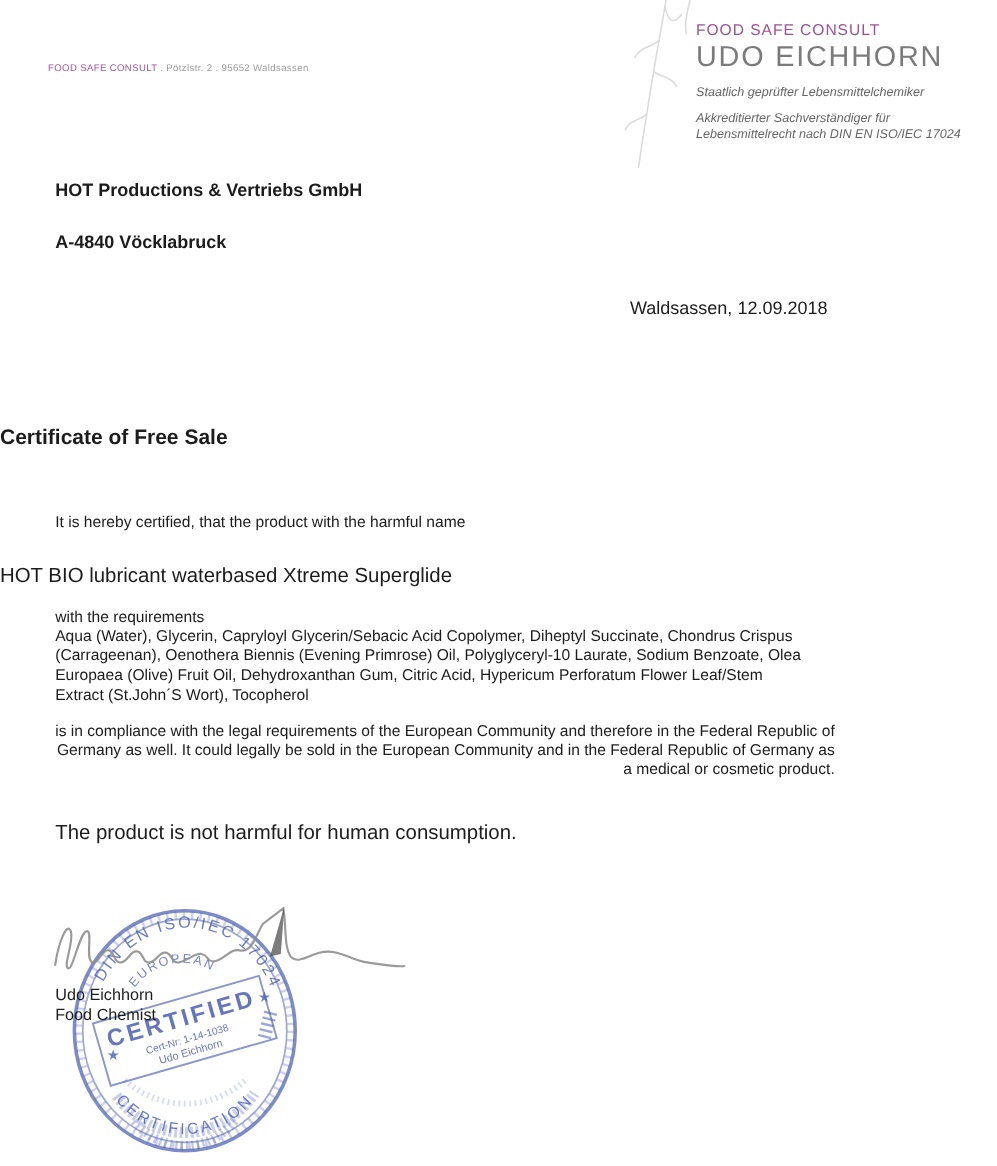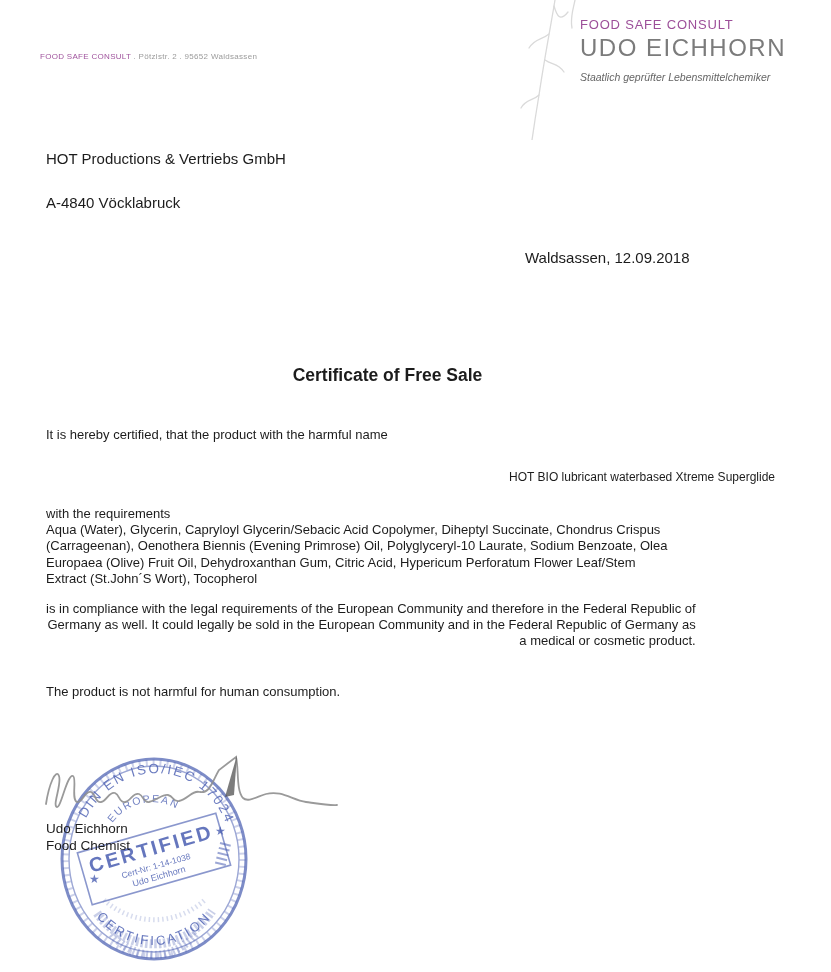--- a/index.html
+++ b/index.html
@@ -22,34 +22,34 @@
 
   
   .letterhead { left: 580px; top: 17px; width: 245px; }
   .lh-brand { font-size: 13px; letter-spacing: 0.8px; color: #9c4f99; line-height: 16px; }
   .lh-name  { font-size: 24px; letter-spacing: 1.5px; color: #7b7b7b; line-height: 27px; margin-top: 1px; }
   .lh-sub   { font-style: italic; font-size: 10.5px; color: #666666; line-height: 13.5px; }
   .lh-sub1  { margin-top: 10px; }
   .lh-sub2  { margin-top: 8px; white-space: pre-line; }
 
   
-  .recipient { left: 46px; top: 148px; font-size: 15px; line-height: 21.5px; }
+  .recipient { left: 46px; top: 148px; font-size: 15px; line-height: 21.5px; font-weight: bold; }
   .recipient .gap { margin-top: 22px; }
 
   .date-line { left: 525px; top: 249px; font-size: 15px; }
 
-  .doc-title { left: 0; top: 354px; width: 775px; text-align: center; font-size: 17.5px; font-weight: 700; margin-top: 11px; }
+  .doc-title { left: 0; top: 354px; width: 775px; text-align: left; font-size: 17.5px; font-weight: 700; }
 
   .intro { left: 46px; top: 427px; font-size: 13px; }
 
-  .product-name { left: 0; top: 470px; width: 775px; text-align: right; font-size: 12px; }
+  .product-name { left: 0; top: 470px; width: 775px; text-align: left; font-size: 17px; }
 
   .ingredients { left: 46px; top: 506px; font-size: 13px; line-height: 16.2px; }
   .compliance  { left: 46px; top: 601px; font-size: 13px; line-height: 16.2px; text-align: right; }
-  .harmless    { left: 46px; top: 684px; font-size: 13px; }
+  .harmless    { left: 46px; top: 684px; font-size: 17px; }
 
   .signer { left: 46px; top: 821px; font-size: 13.5px; line-height: 16.5px; z-index: 5; }
 
   .branch-svg    { left: 505px; top: 0; z-index: 0; }
   .stamp-svg     { left: 52px; top: 748px; z-index: 2; }
   .signature-svg { left: 40px; top: 750px; z-index: 3; }
 
   .stamp-text { font-family: "Liberation Sans", sans-serif; }
 </style>
 </head>
@@ -69,20 +69,22 @@
   </svg>
 
   <div class="abs sender-line">
     <span class="sender-brand">FOOD SAFE CONSULT</span><span class="sender-rest"> . Pötzlstr. 2 . 95652 Waldsassen</span>
   </div>
 
   <div class="abs letterhead">
     <div class="lh-brand">FOOD SAFE CONSULT</div>
     <div class="lh-name">UDO EICHHORN</div>
     <div class="lh-sub lh-sub1">Staatlich geprüfter Lebensmittelchemiker</div>
+    <div class="lh-sub lh-sub2">Akkreditierter Sachverständiger für
+Lebensmittelrecht nach DIN EN ISO/IEC 17024</div>
   </div>
 
   <div class="abs recipient">
     <div>HOT Productions &amp; Vertriebs GmbH</div>
     <div class="gap">A-4840 Vöcklabruck</div>
   </div>
 
   <div class="abs date-line">Waldsassen, 12.09.2018</div>
 
   <div class="abs doc-title">Certificate of Free Sale</div>

